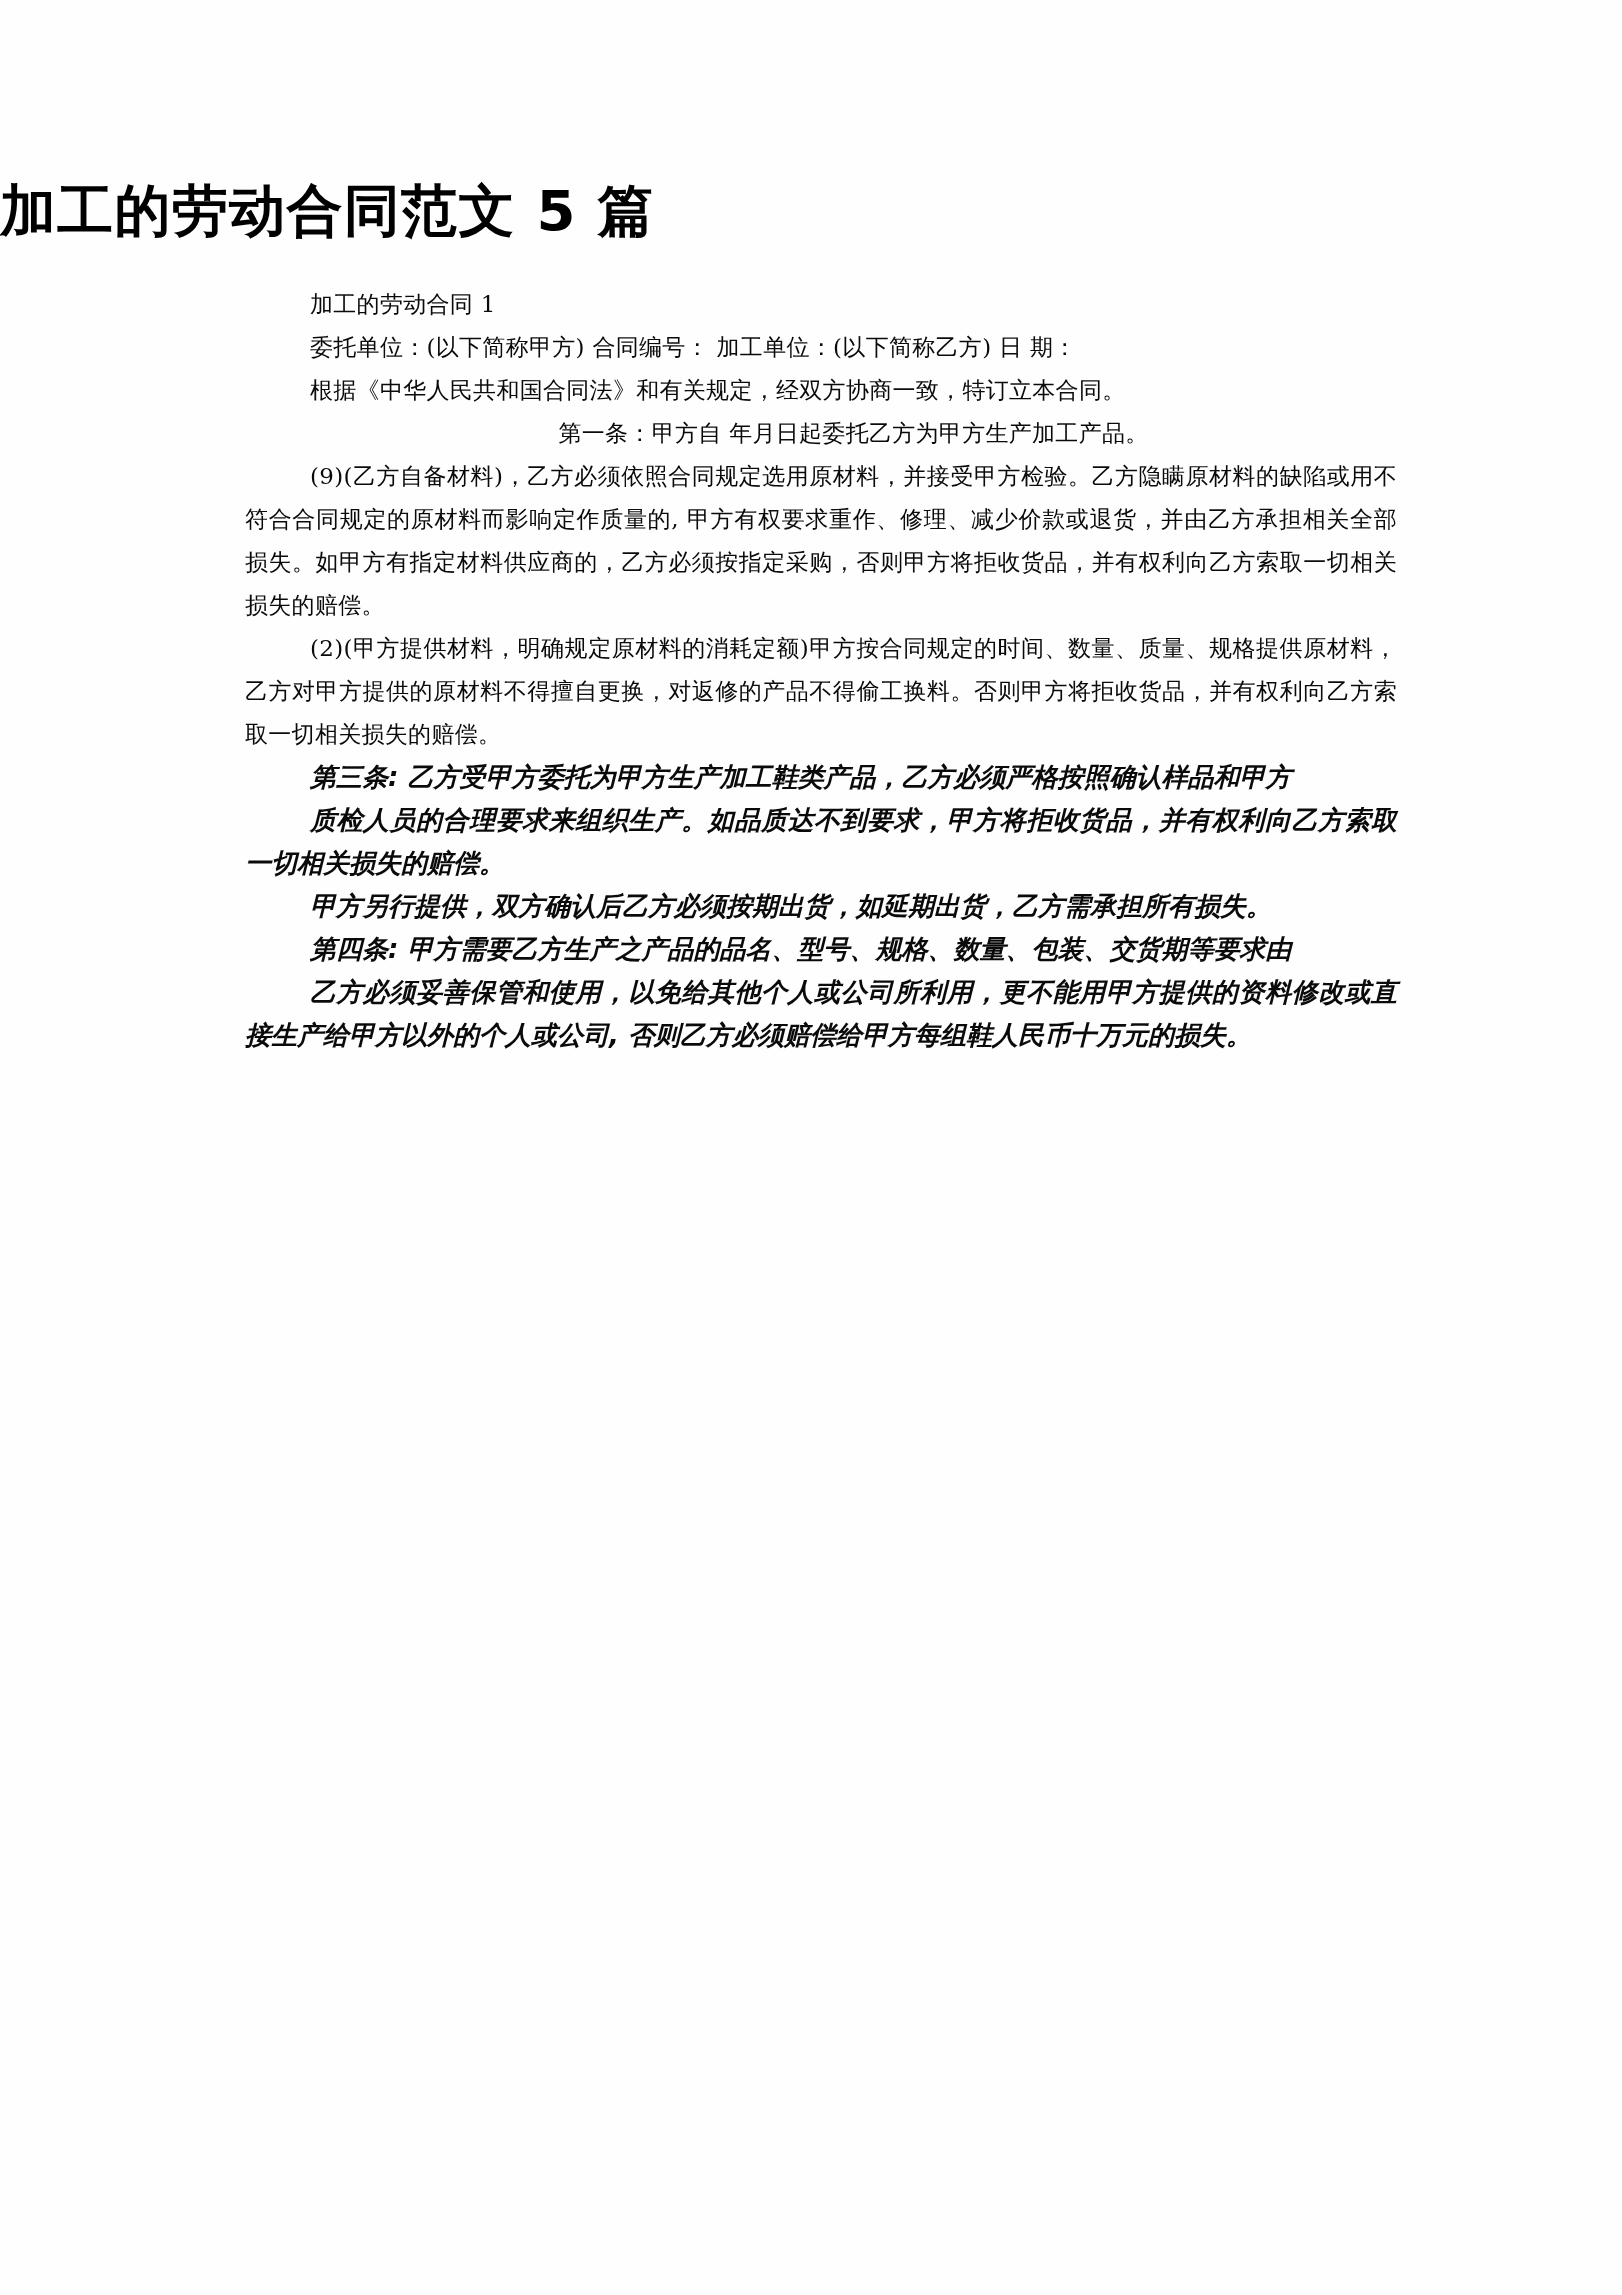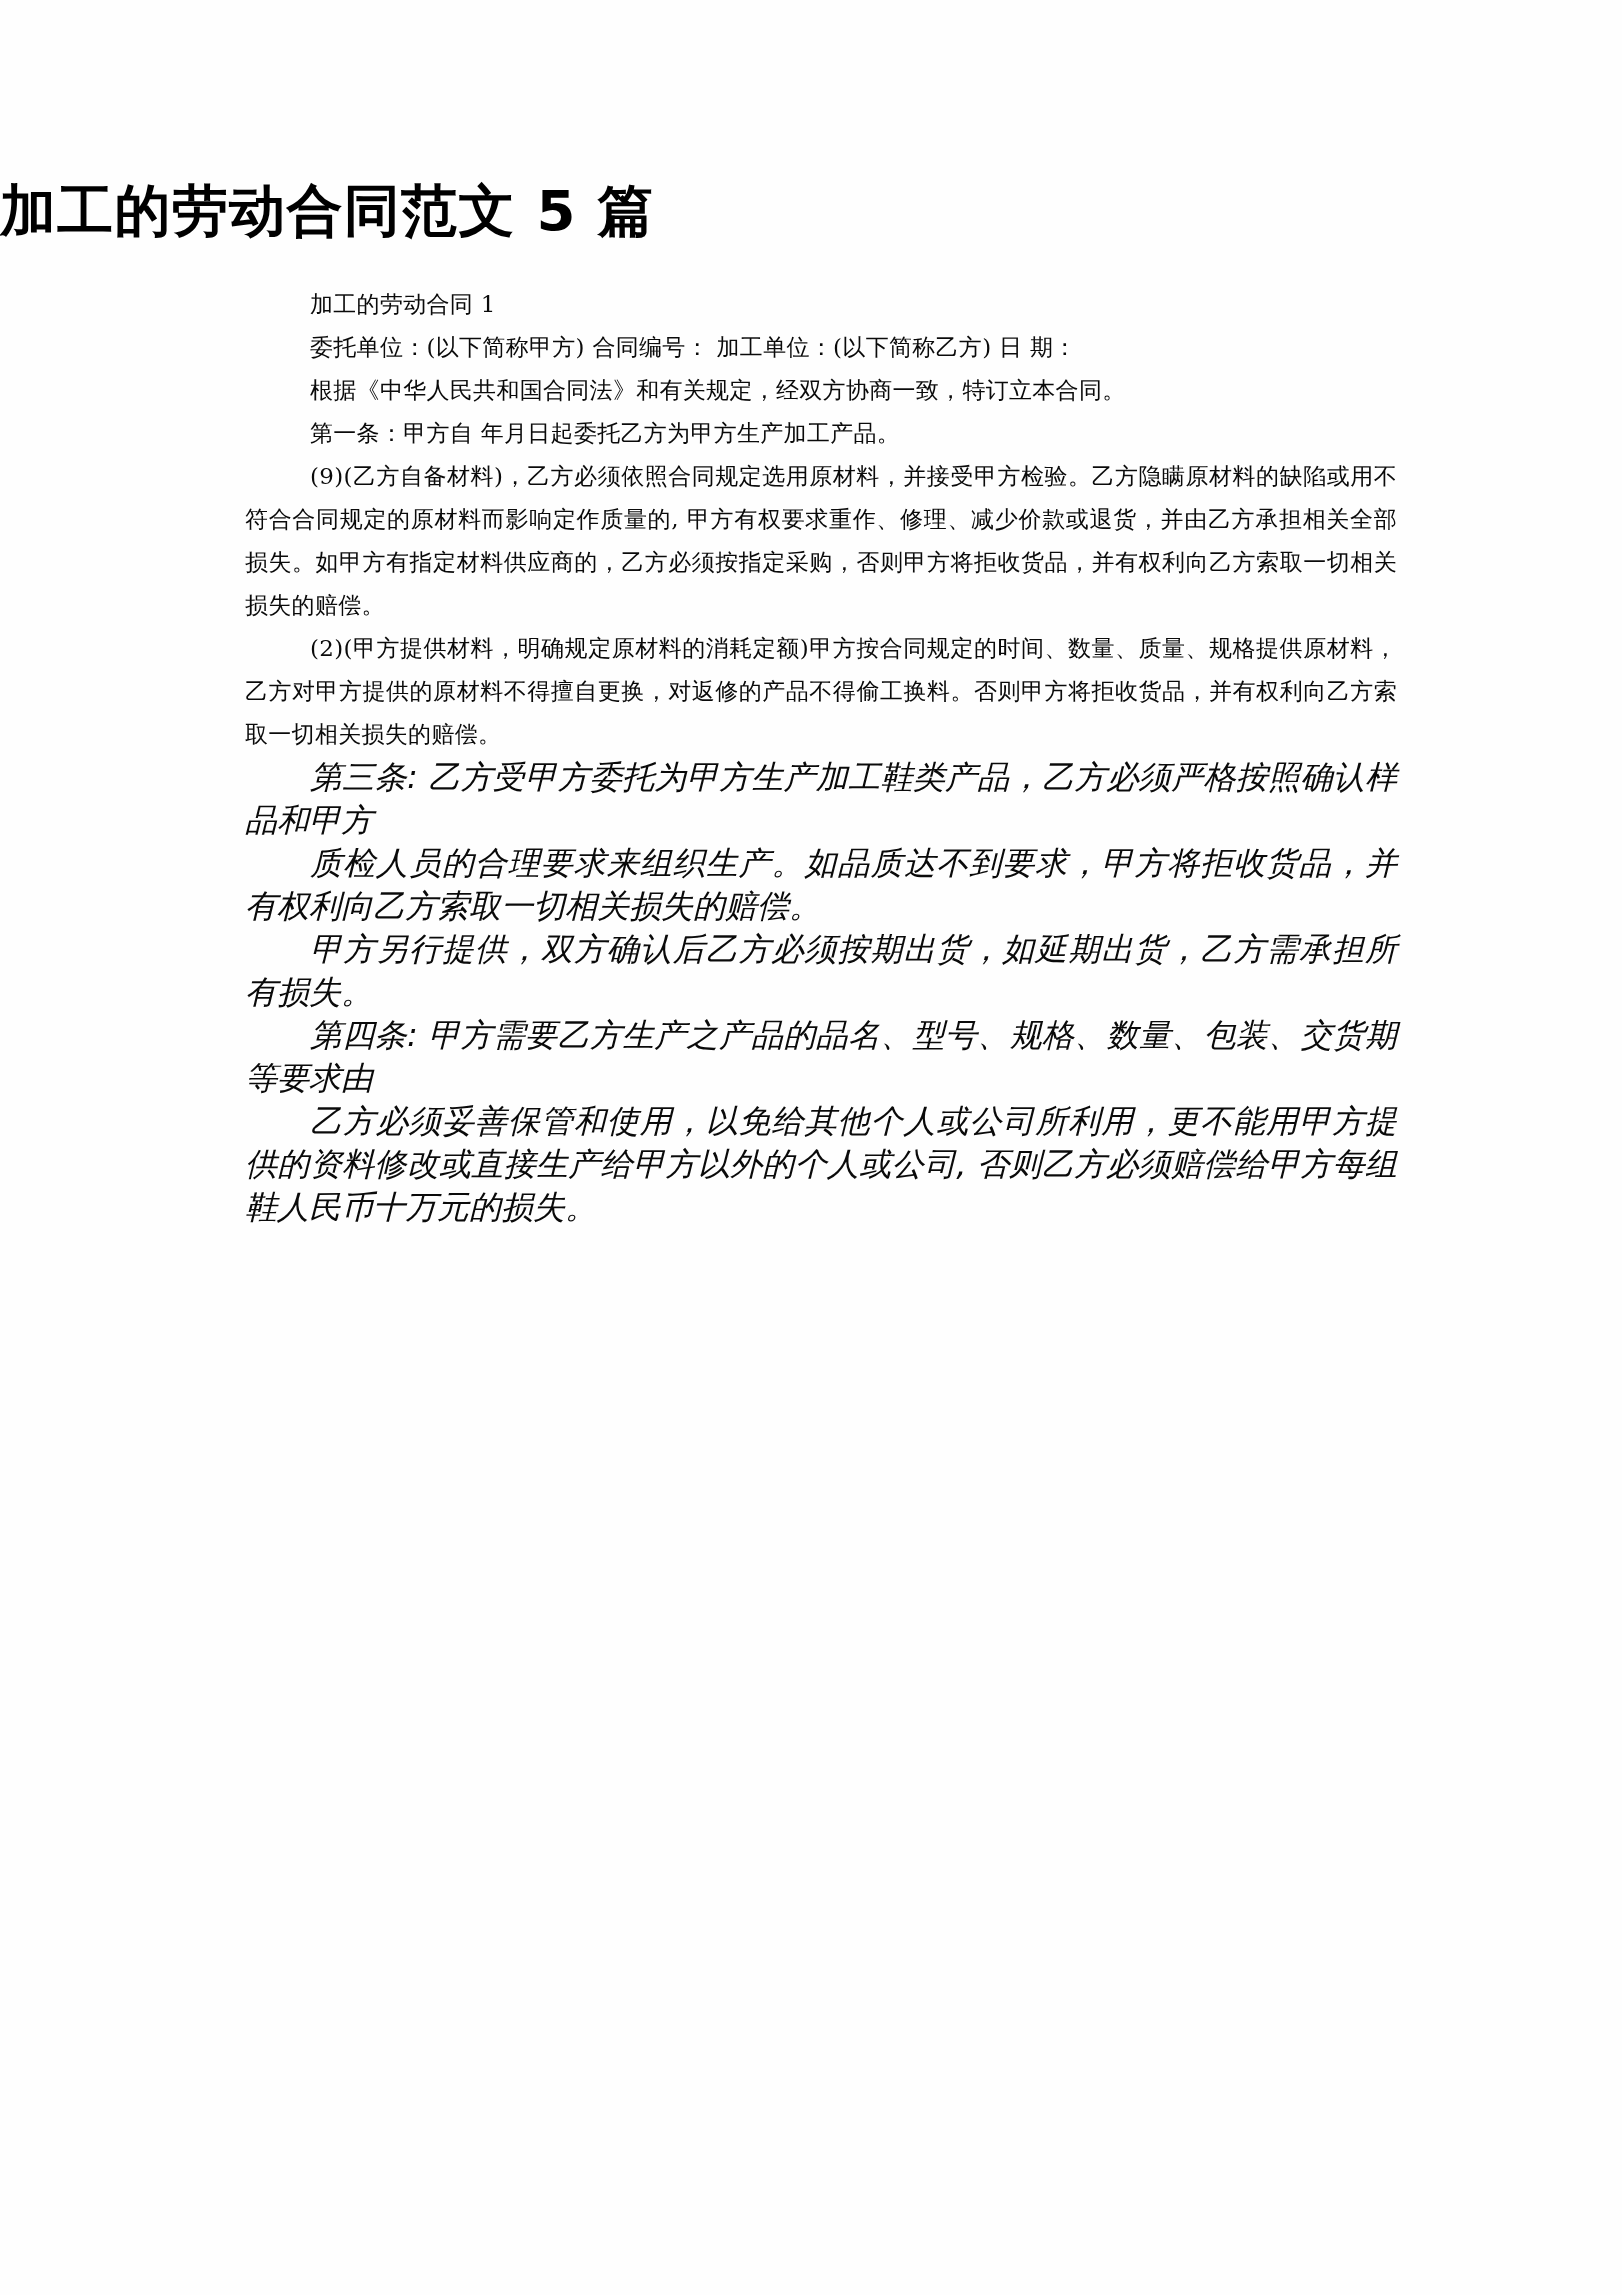--- a/index.html
+++ b/index.html
@@ -45,26 +45,26 @@
     letter-spacing: 0.3px;
     color: #0a0a0a;
     word-break: break-all;
   }
   .para.indent {
     text-indent: 65px;
   }
   .para.slant {
     font-family: "DejaVu Sans", "Liberation Sans", sans-serif;
     font-style: italic;
-    font-weight: normal;
-    font-size: 32px;
+    font-weight: bold;
+    font-size: 26px;
     letter-spacing: 0px;
   }
   .para.short {
-    text-align: left;
+    text-align: center;
   }
 </style>
 </head>
 <body>
 
 <div class="page">
 
   <div class="doc-title">加工的劳动合同范文 5 篇</div>
 
   <div class="body-block">

